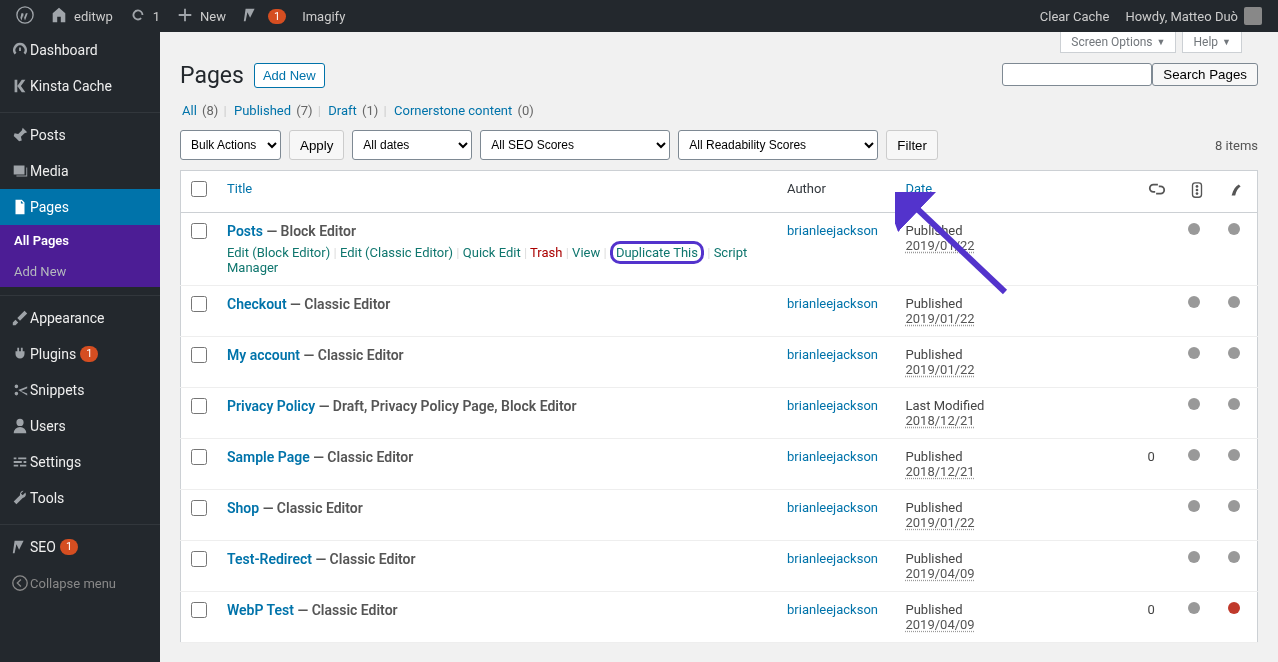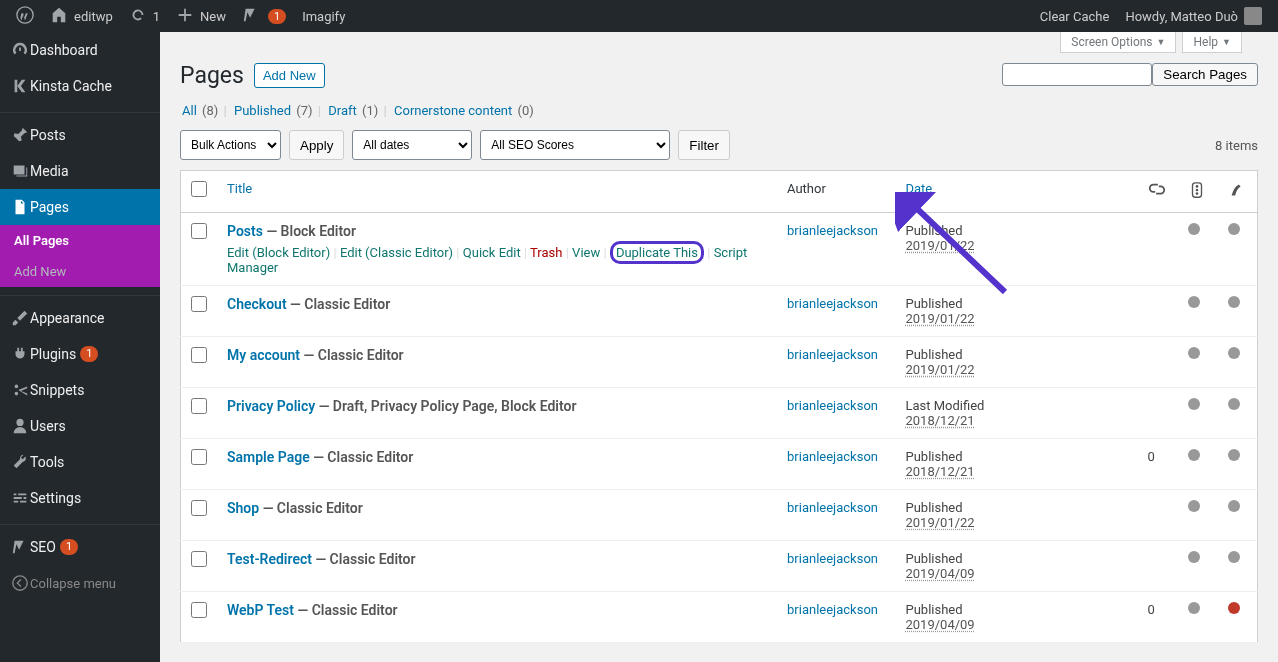--- a/index.html
+++ b/index.html
@@ -13,21 +13,21 @@
 .adminbar .avatar { width: 18px; height: 18px; background: #888; border-radius: 2px; }
 .badge-orange { background: #d54e21; color: #fff; border-radius: 10px; padding: 1px 6px; font-size: 11px; margin-left: 2px; }
 .ab-icon svg { width: 18px; height: 18px; fill: #a0a5aa; }
 
 
 .wrap { display: flex; }
 .sidebar { width: 160px; background: #23282d; min-height: calc(100vh - 32px); padding-top: 0; }
 .sidebar .menu-item { display: flex; align-items: center; padding: 8px 10px; color: #eee; font-size: 14px; cursor: pointer; position: relative; }
 .sidebar .menu-item.current { background: #0073aa; color: #fff; }
 .sidebar .menu-item.current::after { content: ""; position: absolute; right: -8px; top: 50%; transform: translateY(-50%); border: 8px solid transparent; border-right-color: #f1f1f1; }
-.sidebar .submenu { background: #a21caf; }
+.sidebar .submenu { background: #4c1d95; }
 .sidebar .submenu .menu-item { padding-left: 14px; font-size: 13px; color: #fff; }
 .sidebar .submenu .menu-item.sub-active { font-weight: 600; color: #fff; }
 .sidebar .submenu .menu-item.sub-inactive { color: #b4b9be; }
 .sidebar .menu-sep { height: 5px; background: transparent; border-bottom: 1px solid #32373c; margin: 4px 0; }
 .sidebar .icon { width: 20px; height: 20px; display: inline-flex; align-items: center; justify-content: center; }
 .sidebar .icon svg { width: 18px; height: 18px; fill: rgba(240,245,250,.6); }
 .sidebar .menu-item.current .icon svg { fill: #fff; }
 .sidebar .badge { background: #d54e21; color: #fff; border-radius: 10px; padding: 0 6px; font-size: 11px; margin-left: 4px; line-height: 16px; }
 .sidebar .collapse { color: #888; font-size: 13px; }
 
@@ -205,32 +205,32 @@
         <span class="icon">
           <svg viewBox="0 0 20 20">
             <path d="M10 10a4 4 0 100-8 4 4 0 000 8zm-7 8a7 7 0 0114 0z"></path>
           </svg>
         </span>
         <span>Users</span>
       </div>
     <div class="menu-item">
         <span class="icon">
           <svg viewBox="0 0 20 20">
+            <path d="M3 5h3v2H3zm5 0h9v2H8zM3 9h9v2H3zm11 0h3v2h-3zM3 13h5v2H3zm7 0h7v2h-7z"></path>
+          </svg>
+        </span>
+        <span>Settings</span>
+      </div>
+    <div class="menu-item">
+        <span class="icon">
+          <svg viewBox="0 0 20 20">
             <path d="M14 2a4 4 0 00-4 5L3 14l3 3 7-7a4 4 0 003-6l-3 3-2-2z"></path>
           </svg>
         </span>
         <span>Tools</span>
-      </div>
-    <div class="menu-item">
-        <span class="icon">
-          <svg viewBox="0 0 20 20">
-            <path d="M3 5h3v2H3zm5 0h9v2H8zM3 9h9v2H3zm11 0h3v2h-3zM3 13h5v2H3zm7 0h7v2h-7z"></path>
-          </svg>
-        </span>
-        <span>Settings</span>
       </div>
     <div class="menu-sep"></div>
     <div class="menu-item">
         <span class="icon">
           <svg viewBox="0 0 20 20">
             <path d="M4 3h10l-5 10-3-6-2 10H2z"></path>
           </svg>
         </span>
         <span>SEO</span>
         <span class="badge">1</span>
@@ -276,20 +276,21 @@
       <a><span>Draft</span></a> <span>(1)</span>
       <span class="sep">|</span>
       <a><span>Cornerstone content</span></a> <span>(0)</span>
     </div>
 
     <div class="tablenav">
       <select><option>Bulk Actions</option></select>
       <button class="btn-sec">Apply</button>
       <select style="width:120px"><option>All dates</option></select>
       <select style="width:190px"><option>All SEO Scores</option></select>
+      <select style="width:200px"><option>All Readability Scores</option></select>
       <button class="btn-sec">Filter</button>
       <span class="right">8 items</span>
     </div>
 
     <table class="wp-list">
       <thead>
         <tr>
           <th class="col-cb"><input type="checkbox" style=""></th>
           <th class="col-title"><a>Title</a></th>
           <th class="col-author col-black">Author</th>

